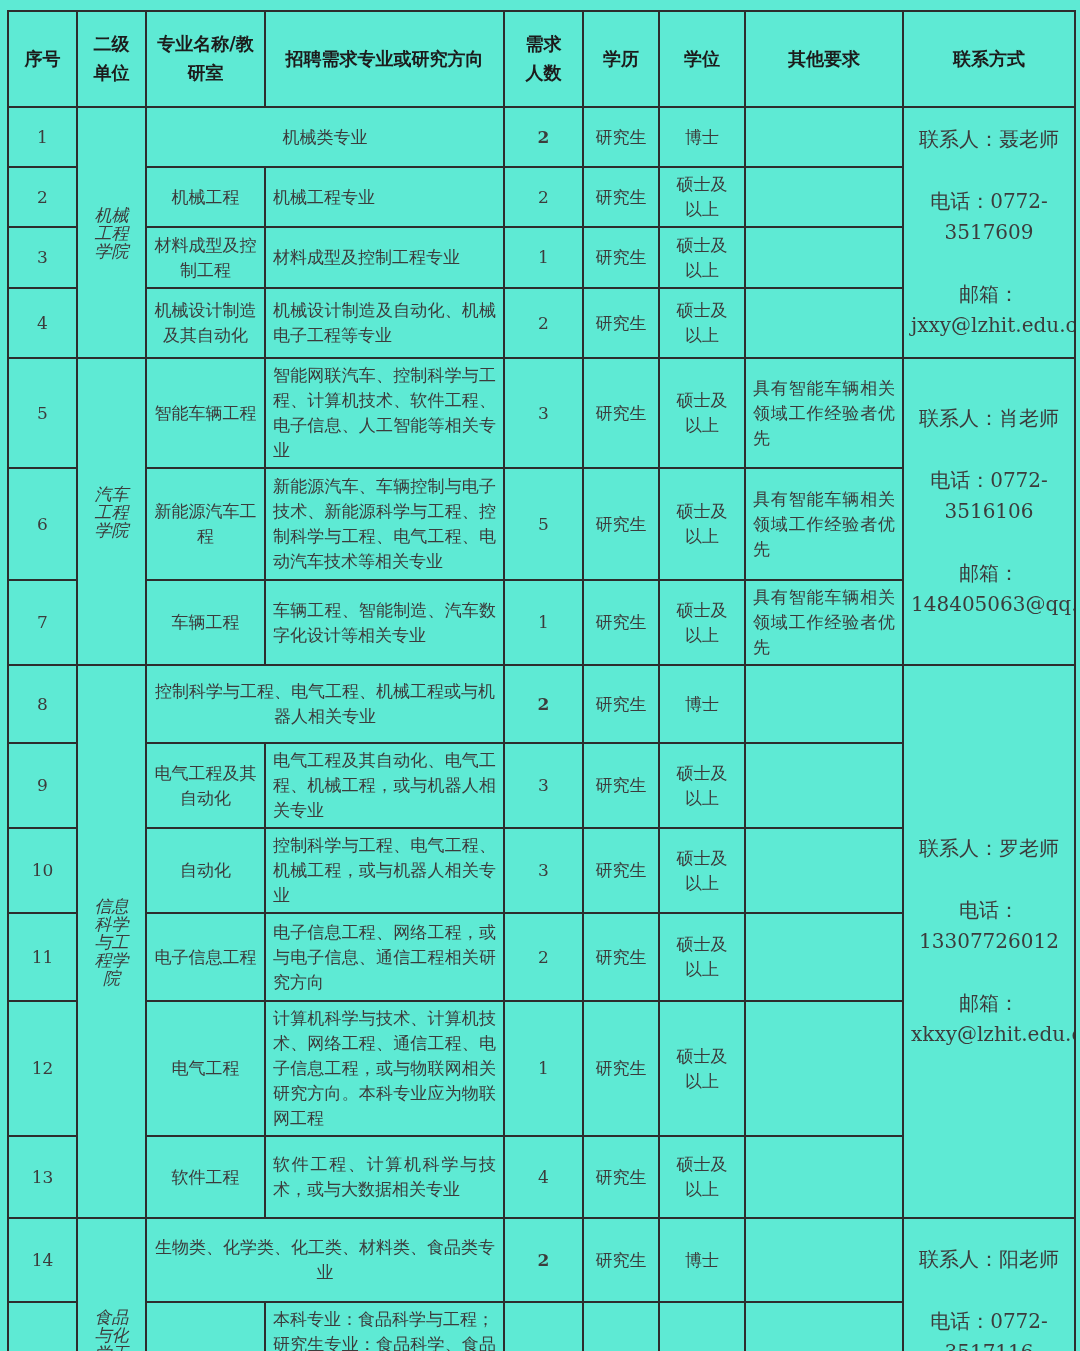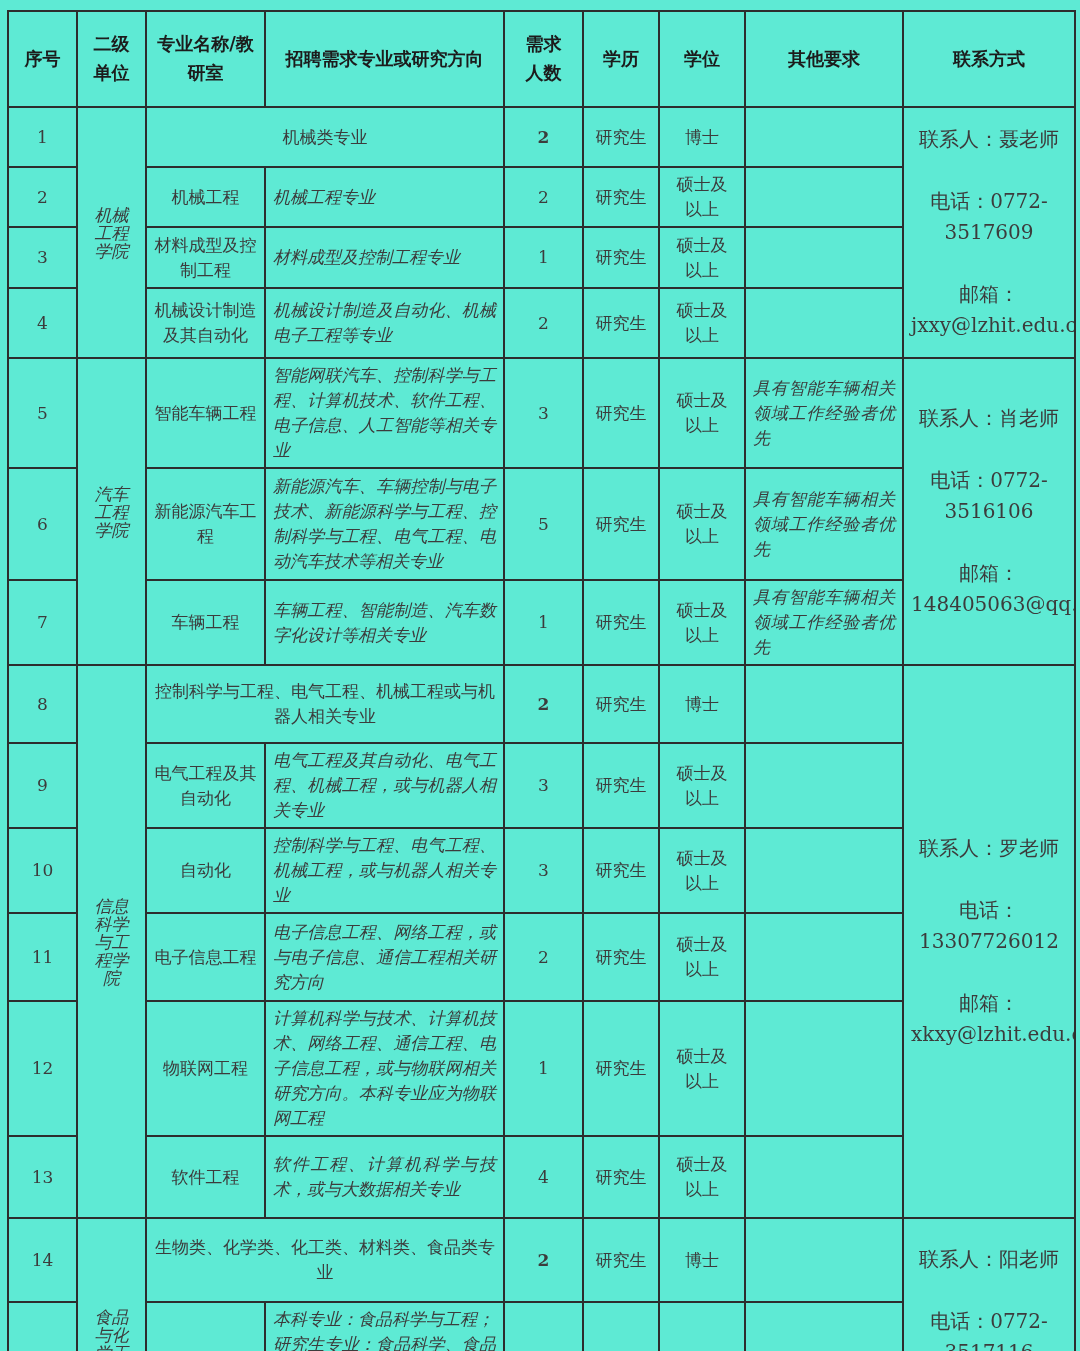--- a/index.html
+++ b/index.html
@@ -41,21 +41,20 @@
     font-size: 17px;
     color: #3c3c3c;
     line-height: 25px;
     white-space: pre-line;
     text-align: center;
     padding: 4px 7px;
   }
   td.spec {
     text-align: justify;
     text-justify: inter-character;
-    font-style: italic;
   }
   td.unit { line-height: 18px; font-style: italic; }
   td.contact { line-height: 31px; font-size: 20px; }
   td.bold { font-weight: bold; }
 </style>
 </head>
 <body>
 
 <div class="page">
   <table class="recruit">
@@ -221,21 +220,21 @@
           <td>电子信息工程</td>
           <td class="spec">电子信息工程、网络工程，或与电子信息、通信工程相关研究方向</td>
           <td>2</td>
           <td>研究生</td>
           <td>硕士及
 以上</td>
           <td></td>
         </tr>
         <tr style="height: 101px;">
           <td>12</td>
-          <td>物联网工程</td>
+          <td>电气工程</td>
           <td class="spec">计算机科学与技术、计算机技术、网络工程、通信工程、电子信息工程，或与物联网相关研究方向。本科专业应为物联网工程</td>
           <td>1</td>
           <td>研究生</td>
           <td>硕士及
 以上</td>
           <td></td>
         </tr>
         <tr style="height: 82px;">
           <td>13</td>
           <td>软件工程</td>

